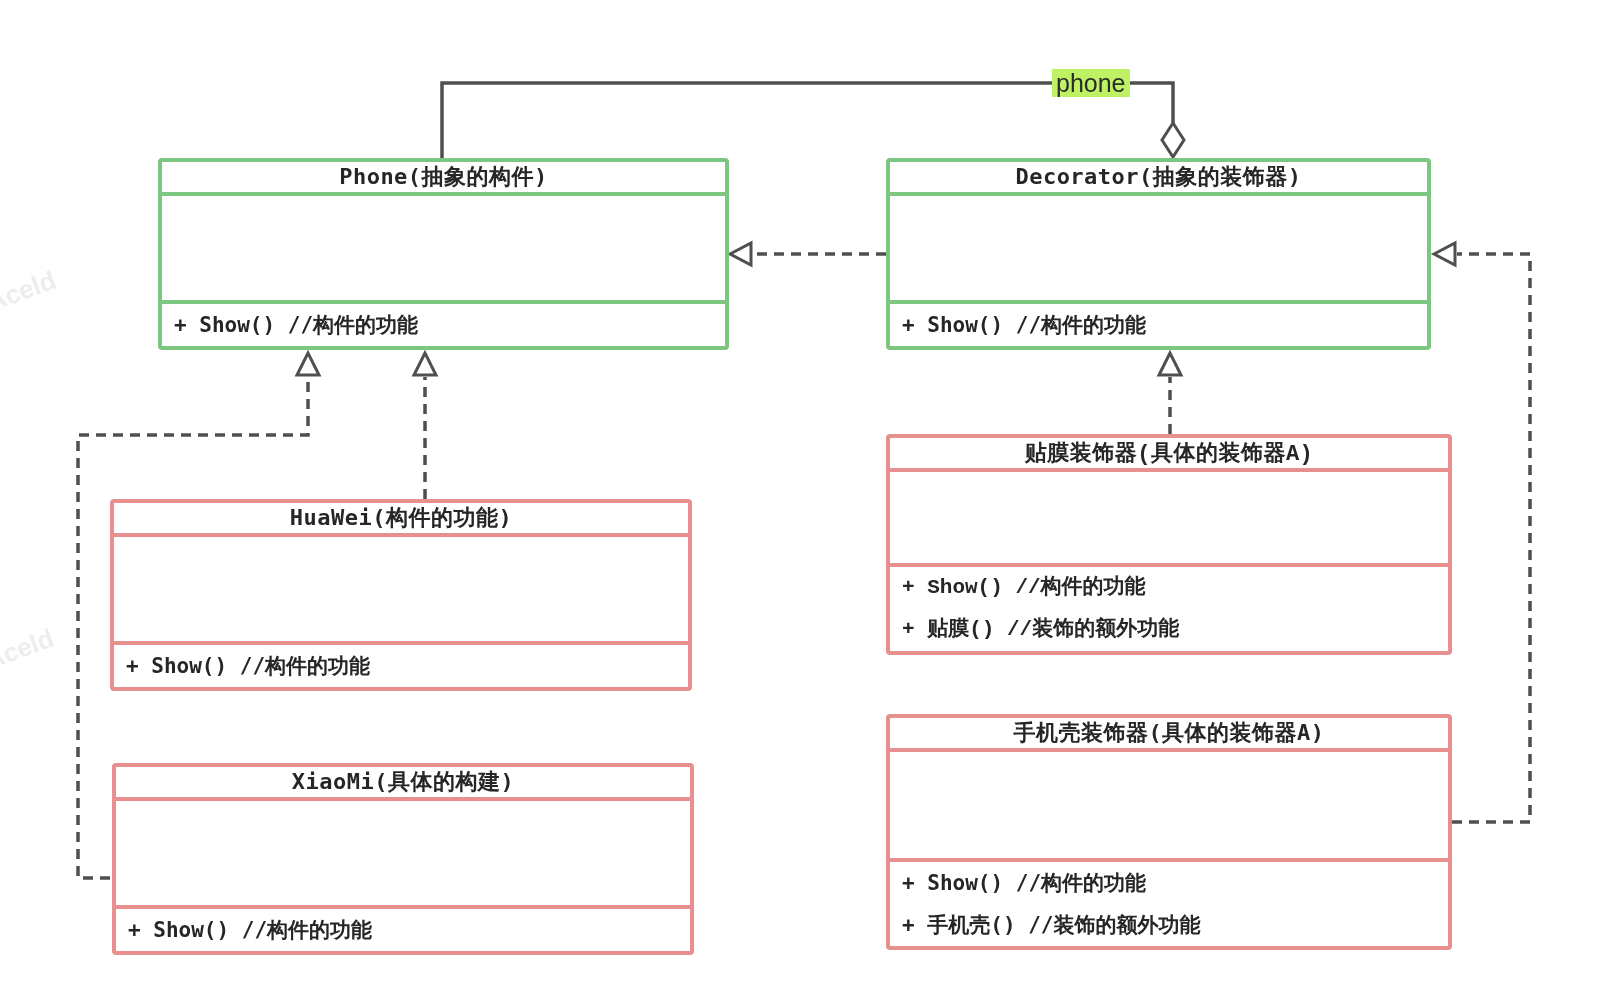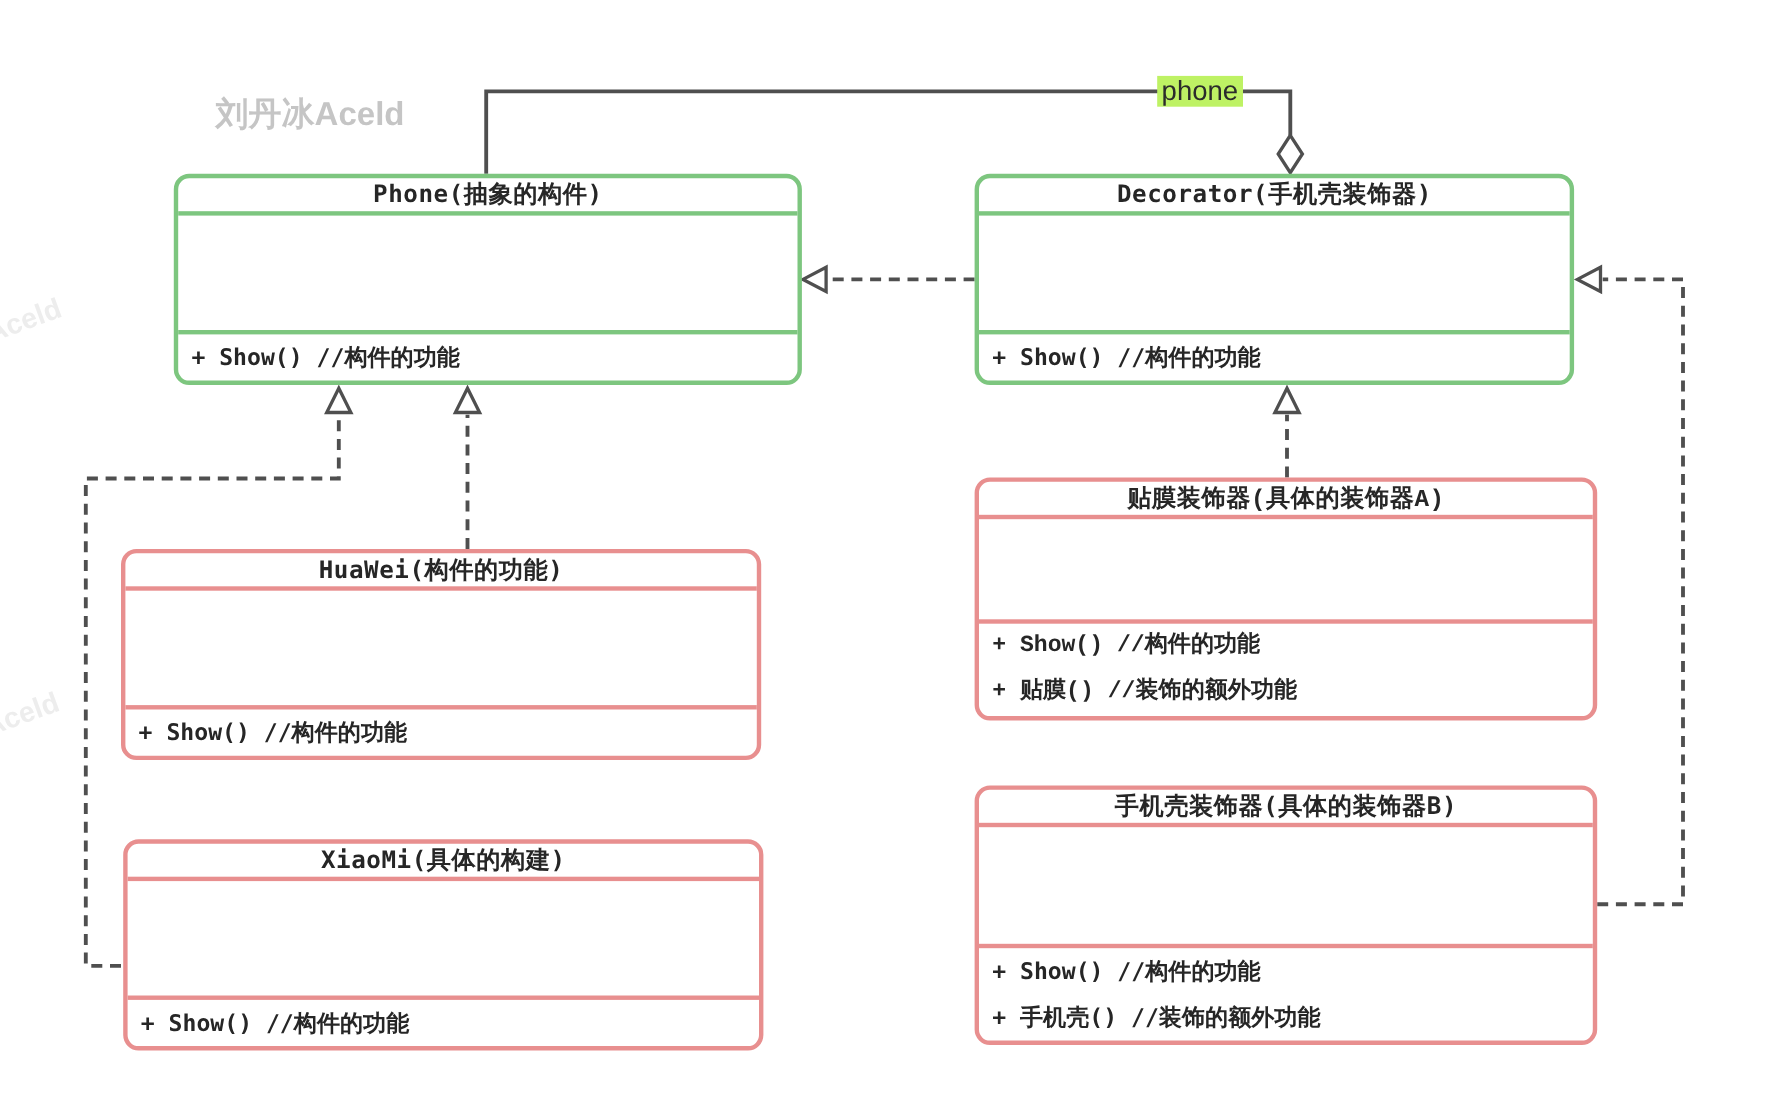--- a/index.html
+++ b/index.html
@@ -9,21 +9,21 @@
     color:#262626;
   }
   
   svg.wires{position:absolute;left:0;top:0;z-index:1;}
   .solid{stroke:#4f4f4f;stroke-width:3.5;fill:none;}
   .dash{stroke:#4f4f4f;stroke-width:3.5;fill:none;stroke-dasharray:10 7;}
   .open{fill:#ffffff;stroke:#4f4f4f;stroke-width:3;}
   
   .uml{
     position:absolute;z-index:2;box-sizing:border-box;background:#fff;
-    border:4px solid #999;border-radius:14px;display:flex;flex-direction:column;
+    border:4px solid #999;border-radius:4px;display:flex;flex-direction:column;
   }
   .uml.abstract{border-color:#7dc67f;}
   .uml.concrete{border-color:#e88f8f;}
   .uml .t{
     display:flex;align-items:center;justify-content:center;
     font-weight:bold;font-size:22px;letter-spacing:0.5px;white-space:nowrap;
   }
   .uml .f{box-sizing:border-box;}
   .uml .m{
     flex:1;display:flex;flex-direction:column;justify-content:center;
@@ -45,21 +45,20 @@
     position:absolute;z-index:0;font-family:"Liberation Sans","DejaVu Sans",sans-serif;
     font-size:26px;font-weight:bold;color:#ededed;white-space:nowrap;
     transform:rotate(-20deg);
   }
 </style>
 </head>
 <body>
 
 <div id="stage">
 
-  <div class="wm-main" style="left:196px;top:84px;">刘丹冰Aceld</div>
   <div class="wm-side" style="left:-14px;top:276px;">Aceld</div>
   <div class="wm-side" style="left:-16px;top:634px;">Aceld</div>
 
   <svg class="wires" width="1613" height="998">
     
     <path class="solid" d="M442,158 V83 H1173 V123"></path>
     <polygon class="open" points="1173,123 1184,140 1173,157 1162,140"></polygon>
 
      Phone (dashed, open triangle) --&gt;
     <path class="dash" d="M886,254 H752"></path>
@@ -86,21 +85,21 @@
 
   <div class="uml abstract" style="left:158px;top:158px;width:571px;height:192px;">
     <div class="t">Phone(抽象的构件)</div>
     <div class="f" style="height:63px;"></div>
     <div class="m">
       <div>+ Show() //构件的功能</div>
     </div>
   </div>
 
   <div class="uml abstract" style="left:886px;top:158px;width:545px;height:192px;">
-    <div class="t">Decorator(手机壳装饰器)</div>
+    <div class="t">Decorator(抽象的装饰器)</div>
     <div class="f" style="height:63px;"></div>
     <div class="m">
       <div>+ Show() //构件的功能</div>
     </div>
   </div>
 
   <div class="uml concrete" style="left:110px;top:499px;width:582px;height:192px;">
     <div class="t">HuaWei(构件的功能)</div>
     <div class="f" style="height:66px;"></div>
     <div class="m">
@@ -119,21 +118,21 @@
   <div class="uml concrete" style="left:886px;top:434px;width:566px;height:221px;font-family:Liberation Mono, monospace;">
     <div class="t">贴膜装饰器(具体的装饰器A)</div>
     <div class="f" style="height:58px;"></div>
     <div class="m">
       <div>+ Show() //构件的功能</div>
       <div>+ 贴膜()  //装饰的额外功能</div>
     </div>
   </div>
 
   <div class="uml concrete" style="left:886px;top:714px;width:566px;height:236px;">
-    <div class="t">手机壳装饰器(具体的装饰器B)</div>
+    <div class="t">手机壳装饰器(具体的装饰器A)</div>
     <div class="f" style="height:62px;"></div>
     <div class="m">
       <div>+ Show()  //构件的功能</div>
       <div>+ 手机壳() //装饰的额外功能</div>
     </div>
   </div>
 
 </div>
 
 </body></html>

